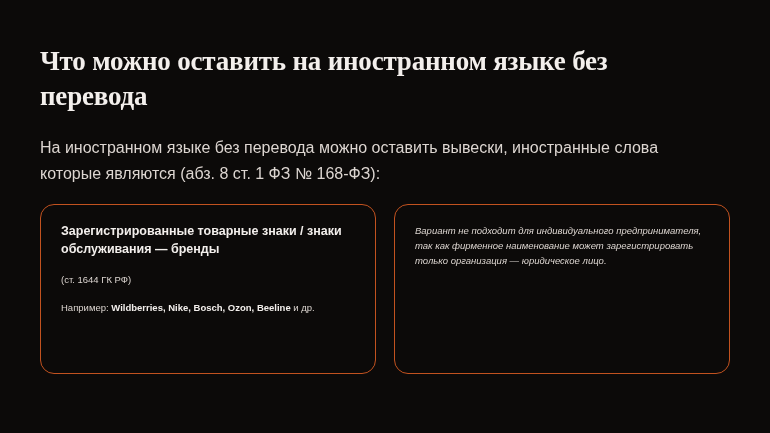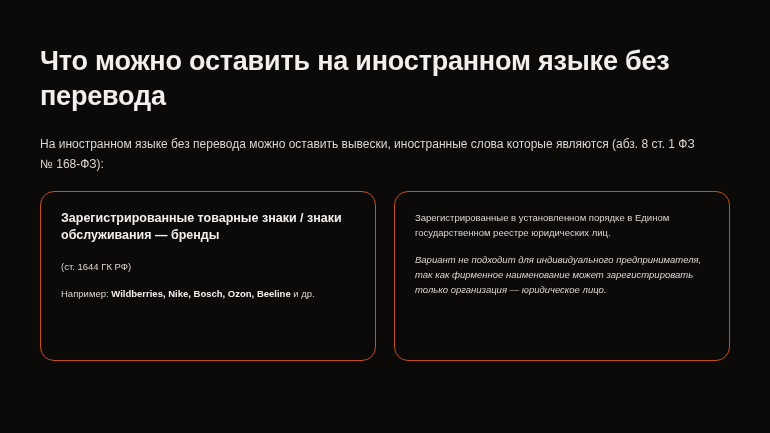--- a/index.html
+++ b/index.html
@@ -36,24 +36,25 @@
     margin-bottom: 14px;
   }
   .title {
     color: #f3efec;
     font-size: 27px;
     line-height: 1.28;
     font-weight: 700;
     margin: 0 0 22px 0;
     max-width: 670px;
     letter-spacing: -0.2px;
+    font-family: Liberation Serif, serif;
   }
   .intro {
     color: #ddd6d1;
-    font-size: 12px;
+    font-size: 16px;
     line-height: 1.65;
     margin: 12px 0 16px 0;
     max-width: 660px;
   }
   .cards {
     display: flex;
     gap: 18px;
     align-items: center;
   }
   .card {
@@ -94,18 +95,17 @@
 
   <div class="cards">
 
     <div class="card">
       <div class="card-title">Зарегистрированные товарные знаки / знаки обслуживания — бренды</div>
       <p class="muted">(ст. 1644 ГК РФ)</p>
       <p><span>Например: </span><span class="bold-inline">Wildberries, Nike, Bosch, Ozon, Beeline</span><span> и др.</span></p>
     </div>
 
     <div class="card">
-      <p>Зарегистрированные в установленном порядке в Едином государственном реестре юридических лиц.</p>
       <p class="italic">Вариант не подходит для индивидуального предпринимателя, так как фирменное наименование может зарегистрировать только организация — юридическое лицо.</p>
     </div>
 
   </div>
 </div>
 
 </body></html>

